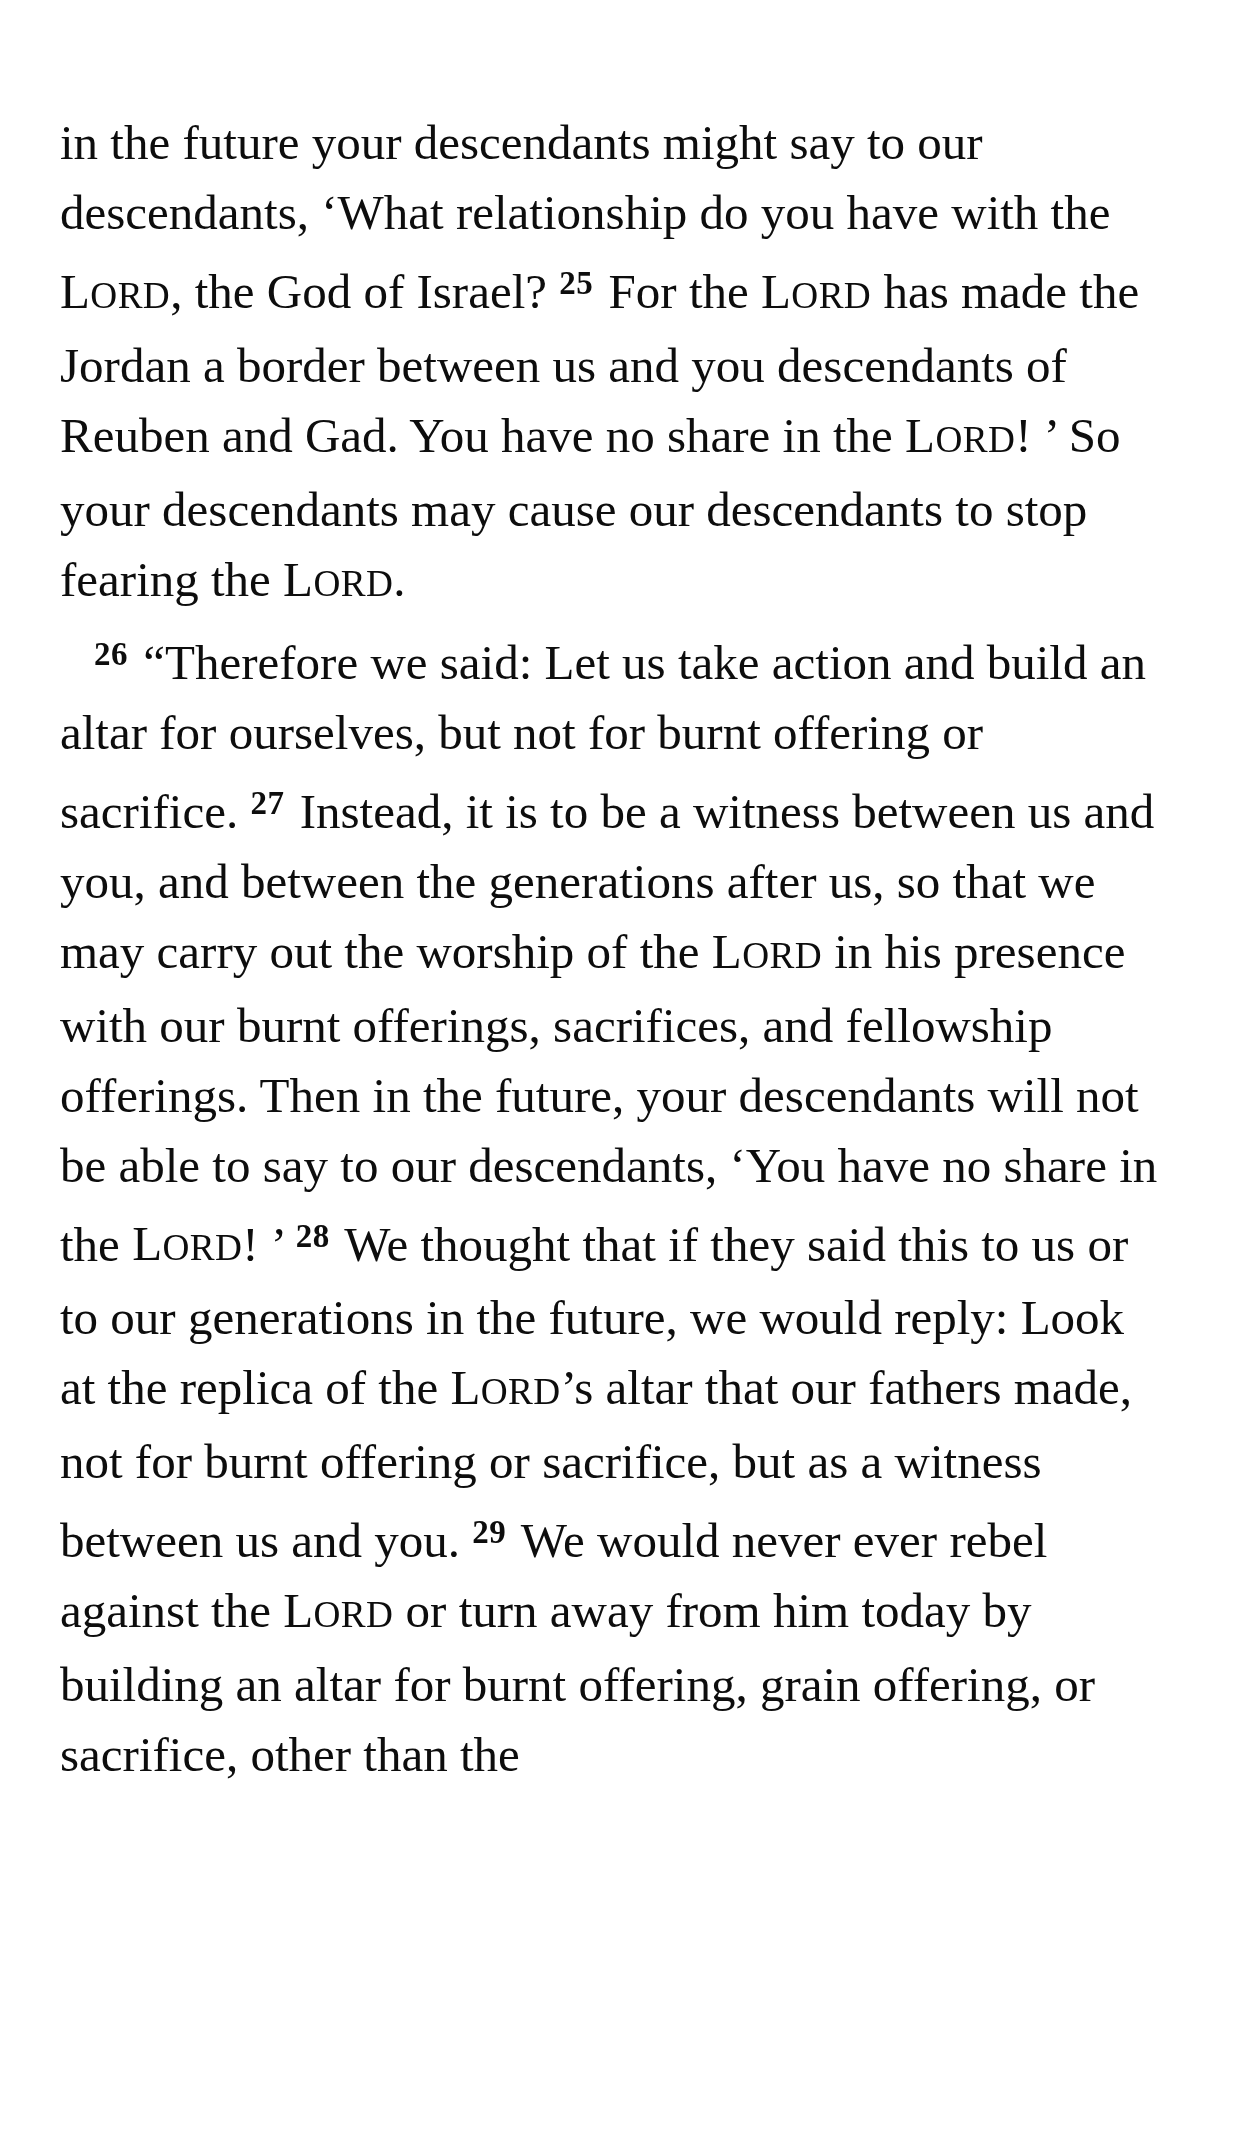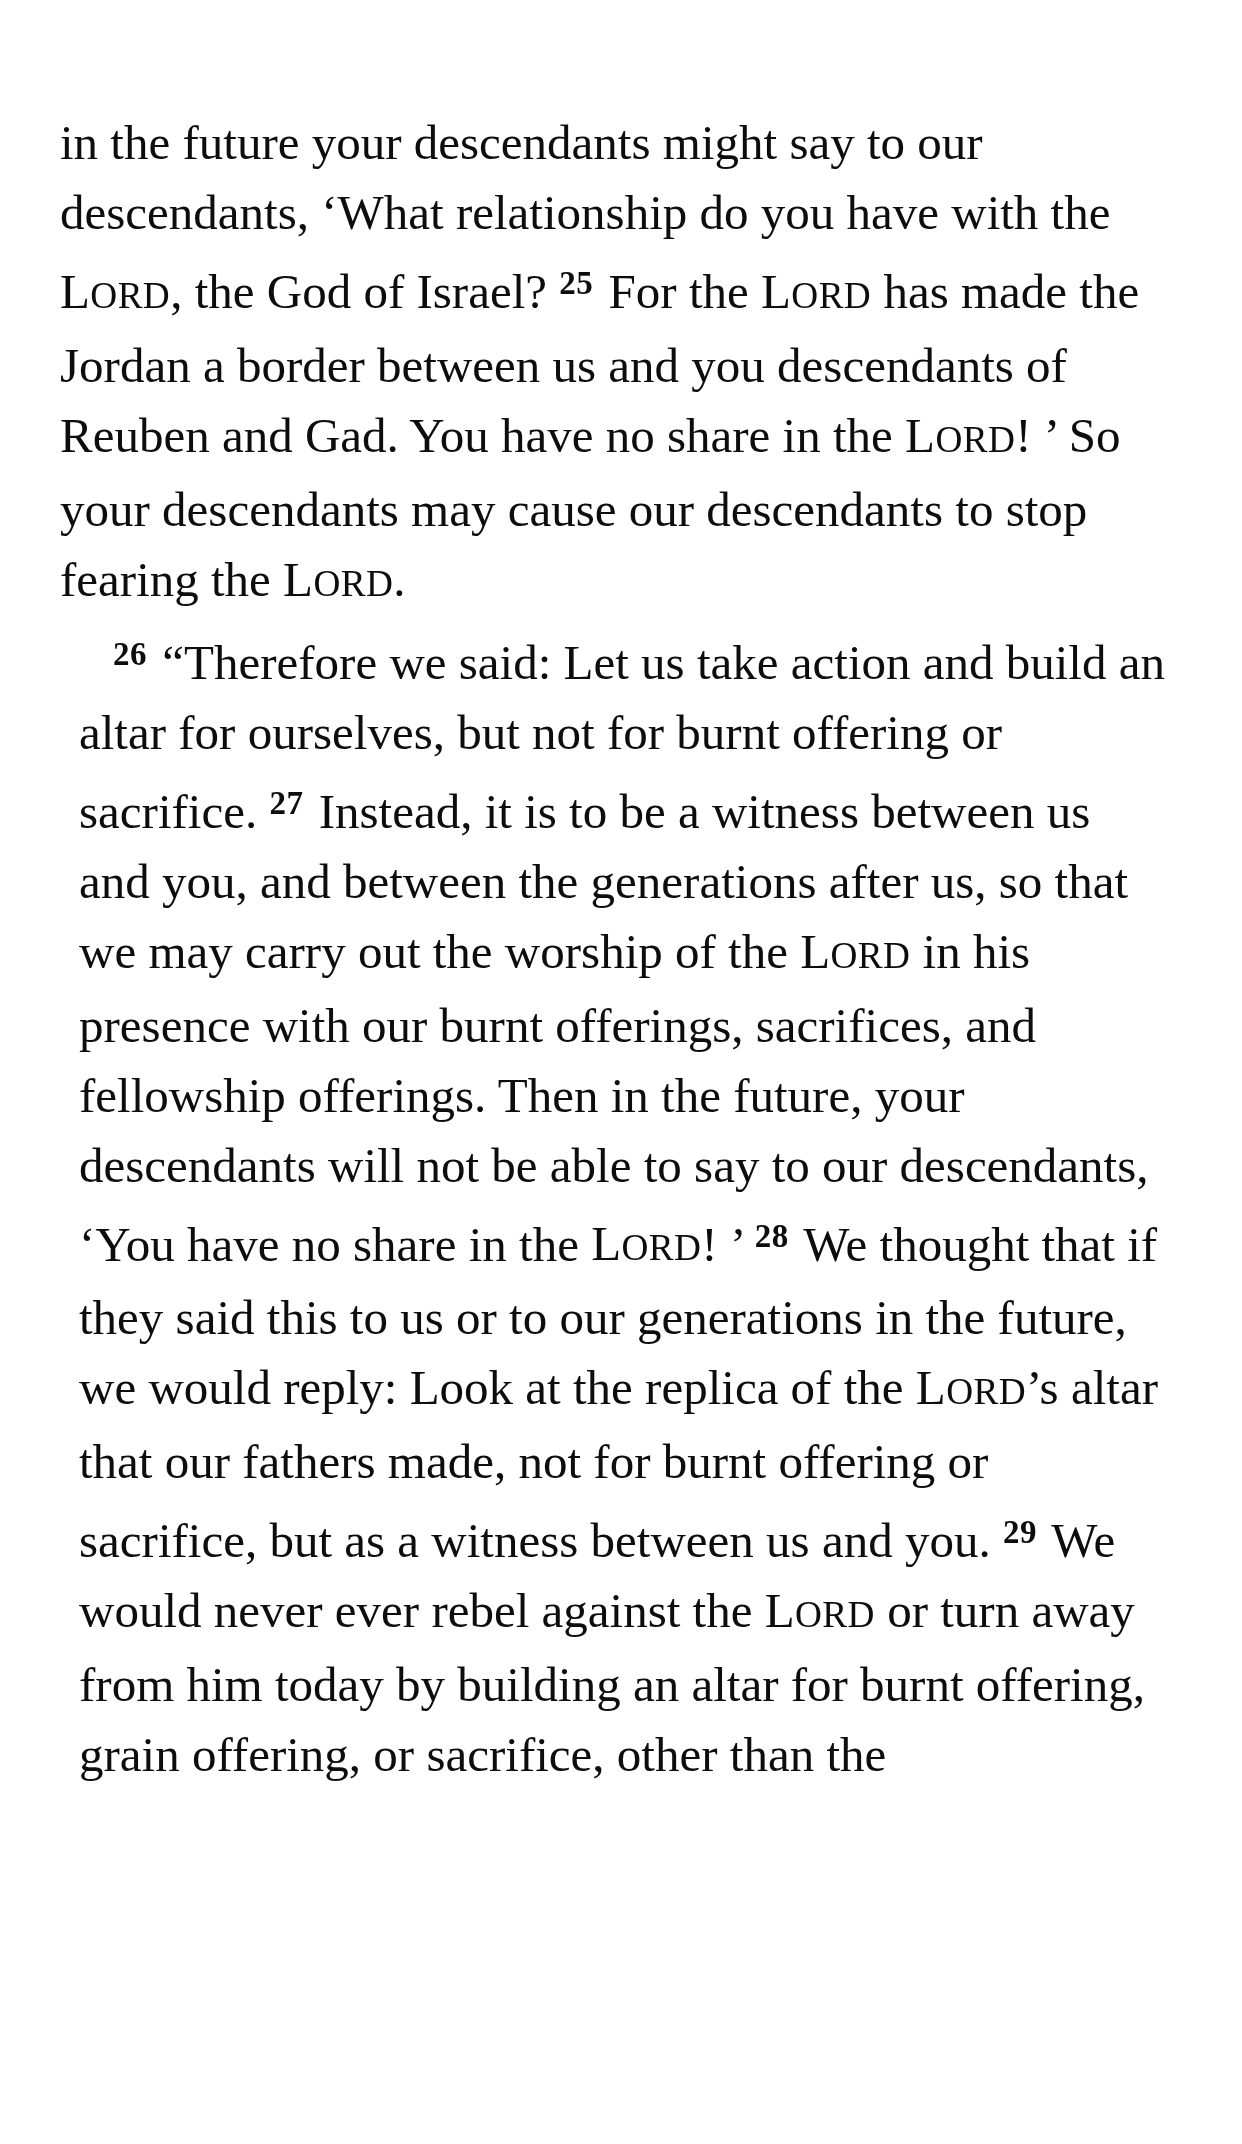--- a/index.html
+++ b/index.html
@@ -26,21 +26,20 @@
     text-align: left;
     hyphens: auto;
     -webkit-hyphens: auto;
   }
   .para {
     margin: 0;
     text-indent: 0;
   }
   .para + .para {
     text-indent: 34px;
-    margin-left: 19px;
   }
   .vnum {
     font-weight: bold;
     font-size: 33px;
     vertical-align: 0.42em;
     letter-spacing: 0.5px;
     padding-right: 3px;
   }
   .divine {
     font-variant: small-caps;

